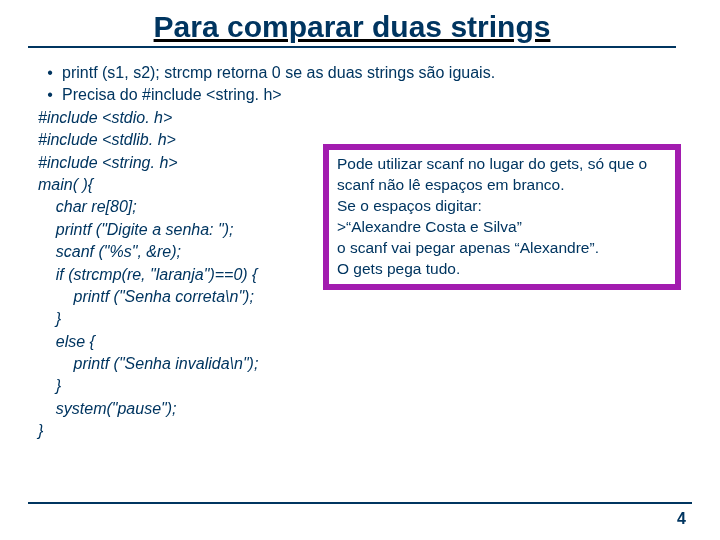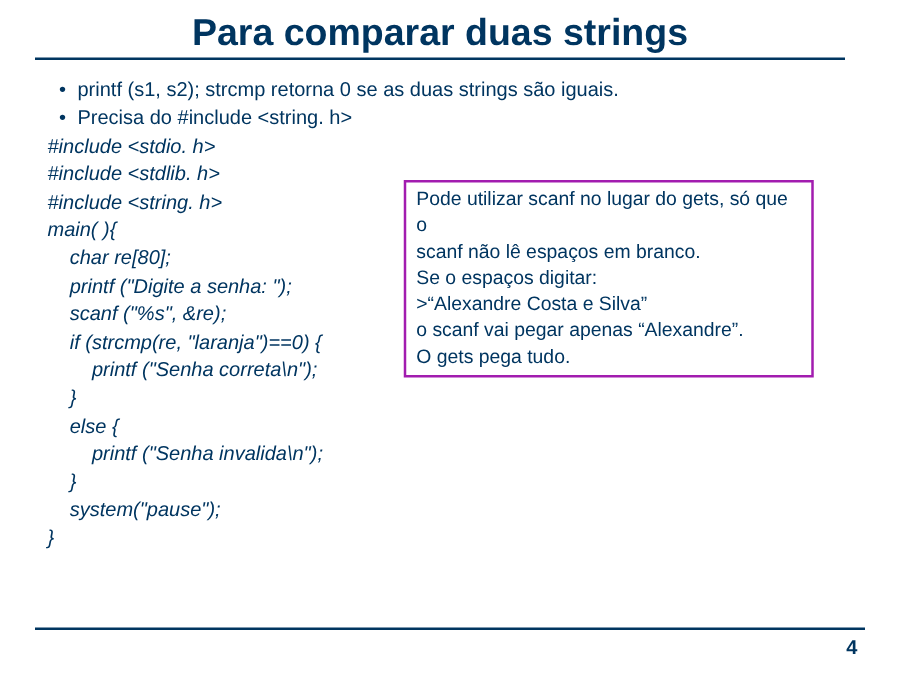--- a/index.html
+++ b/index.html
@@ -1,25 +1,25 @@
 <!DOCTYPE html>
 <html><head>
 <meta charset="utf-8">
 <style>
   * { margin: 0; padding: 0; box-sizing: border-box; }
   html, body { width: 720px; height: 540px; background: #ffffff; font-family: Arial, Helvetica, sans-serif; }
   .slide { width: 720px; height: 540px; position: relative; background: #ffffff; }
-  .title-block { padding: 10px 16px 2px 0; }
+  .title-block { padding: 10px 16px 2px 0; text-decoration: underline; }
   .title { font-size: 30px; font-weight: bold; color: #003560; text-align: center; }
   .title-underline { border-top: 2px solid #003560; margin: 2px 28px 0 28px; }
   .content { padding: 12px 38px 0 38px; font-size: 16px; color: #003560; line-height: 1.4; position: relative; }
   .bullet-line { display: flex; }
   .bullet { width: 24px; text-align: center; }
   .code-block { padding-left: 0; white-space: pre; font-family: Arial, Helvetica, sans-serif; font-size: 16px; color: #003560; line-height: 1.4; font-style: italic; }
-  .note-box { position: absolute; top: 94px; left: 323px; width: 328px; border: 2px solid #a21caf; background: #ffffff; padding: 4px 8px; font-size: 15.5px; color: #003560; line-height: 1.35; }
+  .note-box { position: absolute; top: 94px; left: 323px; width: 358px; border: 6px solid #a21caf; background: #ffffff; padding: 4px 8px; font-size: 15.5px; color: #003560; line-height: 1.35; }
   .footer-line { position: absolute; left: 28px; right: 28px; bottom: 36px; border-top: 2px solid #003560; }
   .page-num { position: absolute; right: 34px; bottom: 12px; font-size: 16px; font-weight: bold; color: #003560; }
 </style>
 </head>
 <body>
 
 <div class="slide">
   <div class="title-block">
     <div class="title">Para comparar duas strings</div>
     <div class="title-underline"></div>

